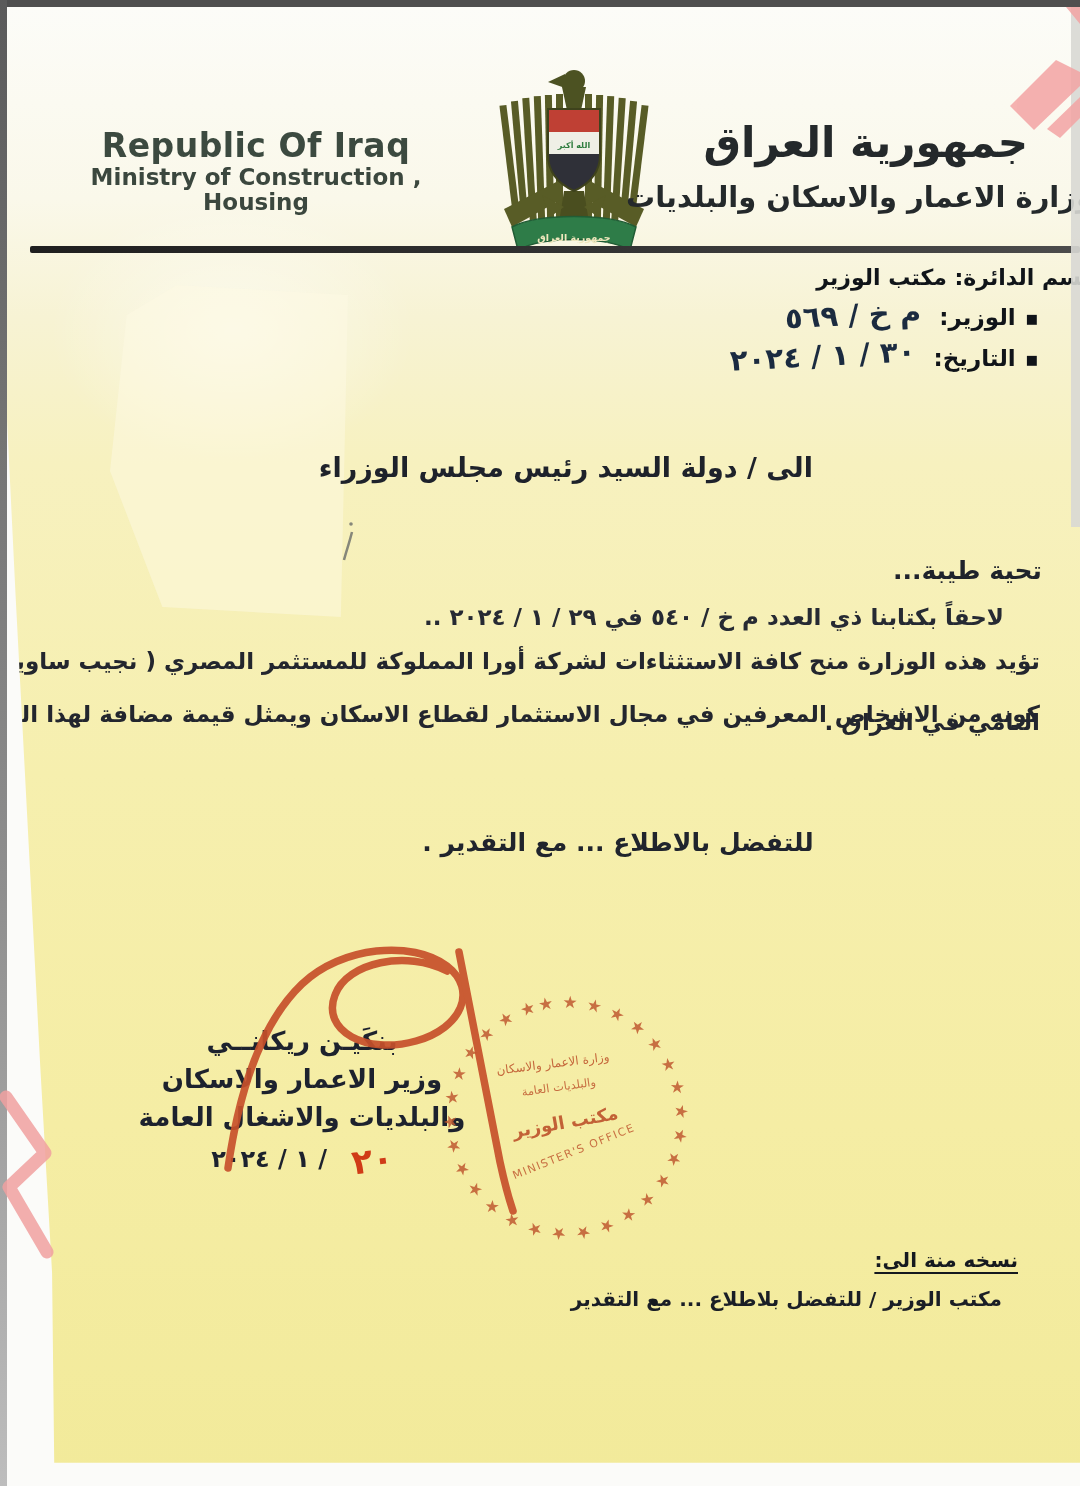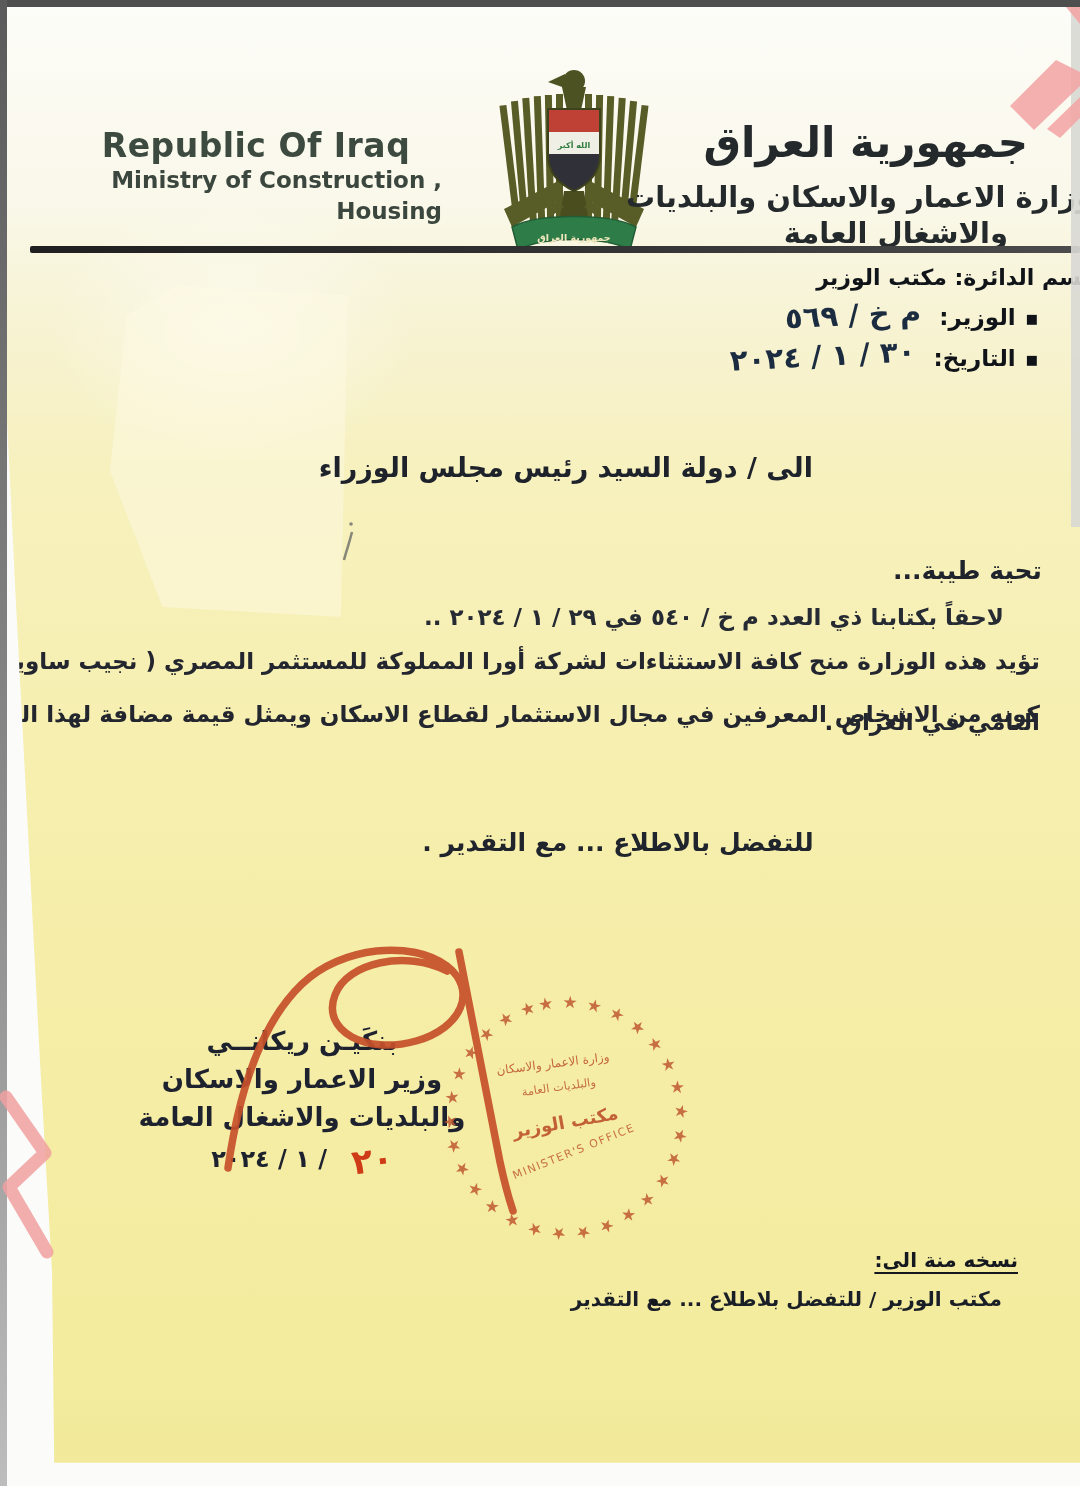--- a/index.html
+++ b/index.html
@@ -13,21 +13,21 @@
         clip-path:polygon(0 0,100% 0,100% 98.9%,4.4% 98.9%,4.2% 86%,3.1% 72%,2.1% 58%,.8% 40%,0 28%);
         background:
           radial-gradient(260px 190px at 21% 22%,rgba(255,255,255,.5),rgba(255,255,255,0) 70%),
           linear-gradient(180deg,#fcfcf8 0%,#faf8ea 13%,#f7f3d4 21%,#f7f1bf 31%,#f6efae 52%,#f5eda4 76%,#f2ea9a 100%);}
   .content{position:absolute;left:-7px;top:-7px;width:1080px;height:1486px;}
   .abs{position:absolute;}
   .ar{direction:rtl;unicode-bidi:plaintext;}
   
   .lh-en{left:70px;top:126px;width:372px;text-align:center;color:#3f4b41;font-weight:700;}
   .lh-en .l1{font-size:33px;letter-spacing:.5px;color:#3c4a40;}
-  .lh-en .l2,.lh-en .l3{font-size:23px;line-height:31px;color:#3b473e;text-align:right;}
+  .lh-en .l2,.lh-en .l3{font-size:23px;line-height:25px;color:#3b473e;}
   .lh-ar{color:#24292b;font-weight:700;white-space:nowrap;}
   .lh-ar1{right:52px;top:118px;font-size:42px;}
   .lh-ar2{right:-14px;top:180px;font-size:29px;}
   .lh-ar3{right:72px;top:216px;font-size:29px;}
   .divider{left:30px;top:246px;width:1050px;height:7px;
            background:linear-gradient(90deg,#1f1f1f,#333 55%,#4c4c4c);border-radius:2px;}
   
   .meta{right:42px;top:262px;width:420px;text-align:right;color:#101419;font-weight:700;}
   .meta-line{direction:rtl;margin-bottom:7px;white-space:nowrap;font-size:23px;line-height:31px;}
   .meta-dept{margin-right:-58px;font-size:22px;}
@@ -122,21 +122,20 @@
 
           <g>
             <path d="M14,168 C40,154 112,154 138,168 L132,191 C106,177 46,177 20,191 Z" fill="#2e7c48" stroke="#215c35" stroke-width="1.5"></path>
             <text x="76" y="182" font-size="9.5" text-anchor="middle" fill="#efe7bd" font-weight="bold">جمهورية العراق</text>
           </g>
         </svg>
       </div>
 
       <div class="abs lh-ar lh-ar1 ar">جمهورية العراق</div>
       <div class="abs lh-ar lh-ar2 ar">وزارة الاعمار والاسكان والبلديات</div>
-      <div class="abs lh-ar lh-ar3 ar">والاشغال العامة</div>
 
       <div class="abs divider"></div>
 
       <div class="abs meta">
         <div class="meta-line meta-dept">
           <span>قسم الدائرة:</span>
           <span>مكتب الوزير</span>
         </div>
         <div class="meta-line">
           <span class="sq">■</span>

